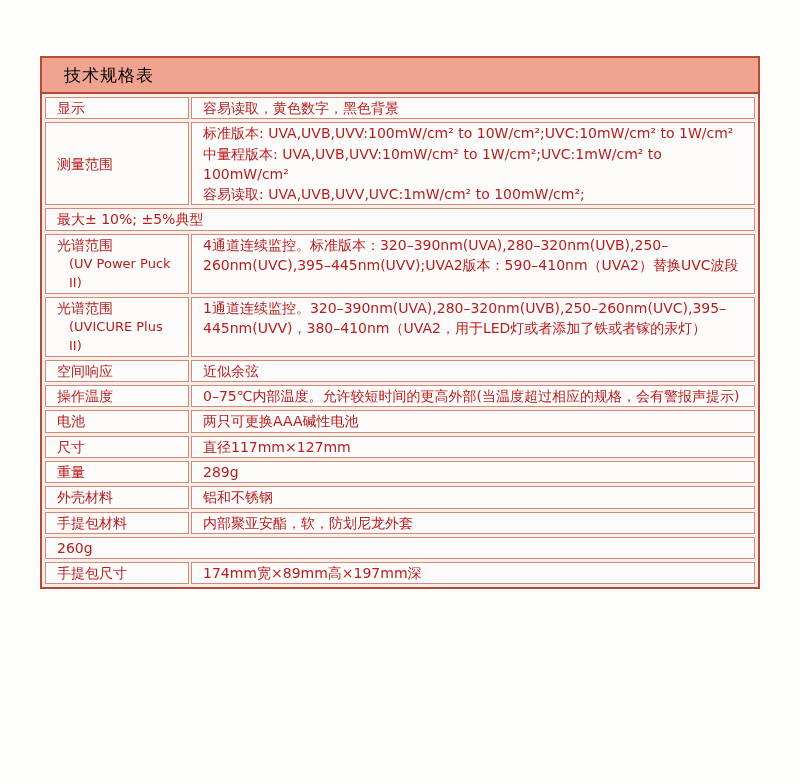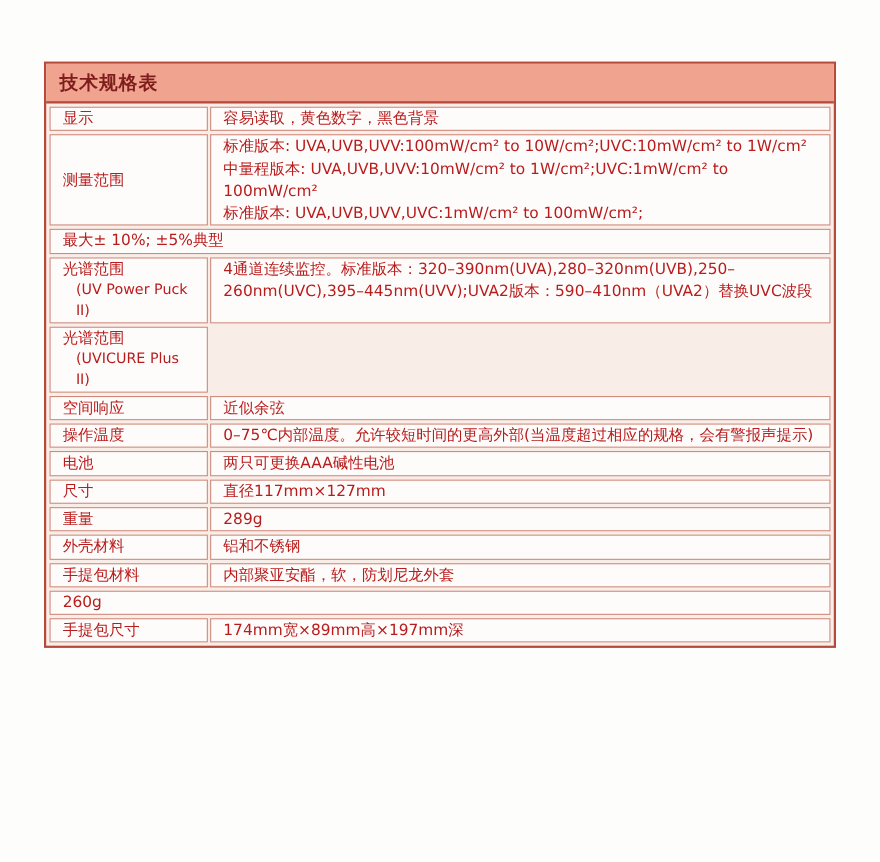--- a/index.html
+++ b/index.html
@@ -13,24 +13,24 @@
   .spec-table {
     width: 720px;
     margin: 56px auto 0 auto;
     border: 2px solid #b5493b;
     background: #f9ede8;
   }
 
   .table-header {
     background: #f0a38f;
     border-bottom: 2px solid #b5493b;
-    color: #7f1d1d;
-    font-weight: bold;
+    color: #000000;
+    font-weight: normal;
     font-size: 17px;
-    padding: 6px 12px 5px 12px;
+    padding: 6px 12px 5px 22px;
     letter-spacing: 1px;
   }
 
   .table-body {
     padding: 3px;
     display: flex;
     flex-direction: column;
     gap: 3px;
   }
 
@@ -80,21 +80,21 @@
       </div>
     </div>
 
     <div class="row">
       <div class="cell label">
         <div>测量范围</div>
       </div>
       <div class="cell value">
         <div>标准版本: UVA,UVB,UVV:100mW/cm² to 10W/cm²;UVC:10mW/cm² to 1W/cm²</div>
         <div>中量程版本: UVA,UVB,UVV:10mW/cm² to 1W/cm²;UVC:1mW/cm² to 100mW/cm²</div>
-        <div>标准版本: UVA,UVB,UVV,UVC:1mW/cm² to 100mW/cm²;</div>
+        <div>容易读取: UVA,UVB,UVV,UVC:1mW/cm² to 100mW/cm²;</div>
       </div>
     </div>
 
     <div class="row">
       <div class="cell value">
         <div>最大± 10%; ±5%典型</div>
       </div>
     </div>
 
     <div class="row">
@@ -105,20 +105,23 @@
       <div class="cell value">
         <div>4通道连续监控。标准版本：320–390nm(UVA),280–320nm(UVB),250–260nm(UVC),395–445nm(UVV);UVA2版本：590–410nm（UVA2）替换UVC波段</div>
       </div>
     </div>
 
     <div class="row">
       <div class="cell label">
         <div>光谱范围</div>
         <div class="sublabel">(UVICURE Plus II)</div>
       </div>
+      <div class="cell value">
+        <div>1通道连续监控。320–390nm(UVA),280–320nm(UVB),250–260nm(UVC),395–445nm(UVV)，380–410nm（UVA2，用于LED灯或者添加了铁或者镓的汞灯）</div>
+      </div>
     </div>
 
     <div class="row">
       <div class="cell label">
         <div>空间响应</div>
       </div>
       <div class="cell value">
         <div>近似余弦</div>
       </div>
     </div>

